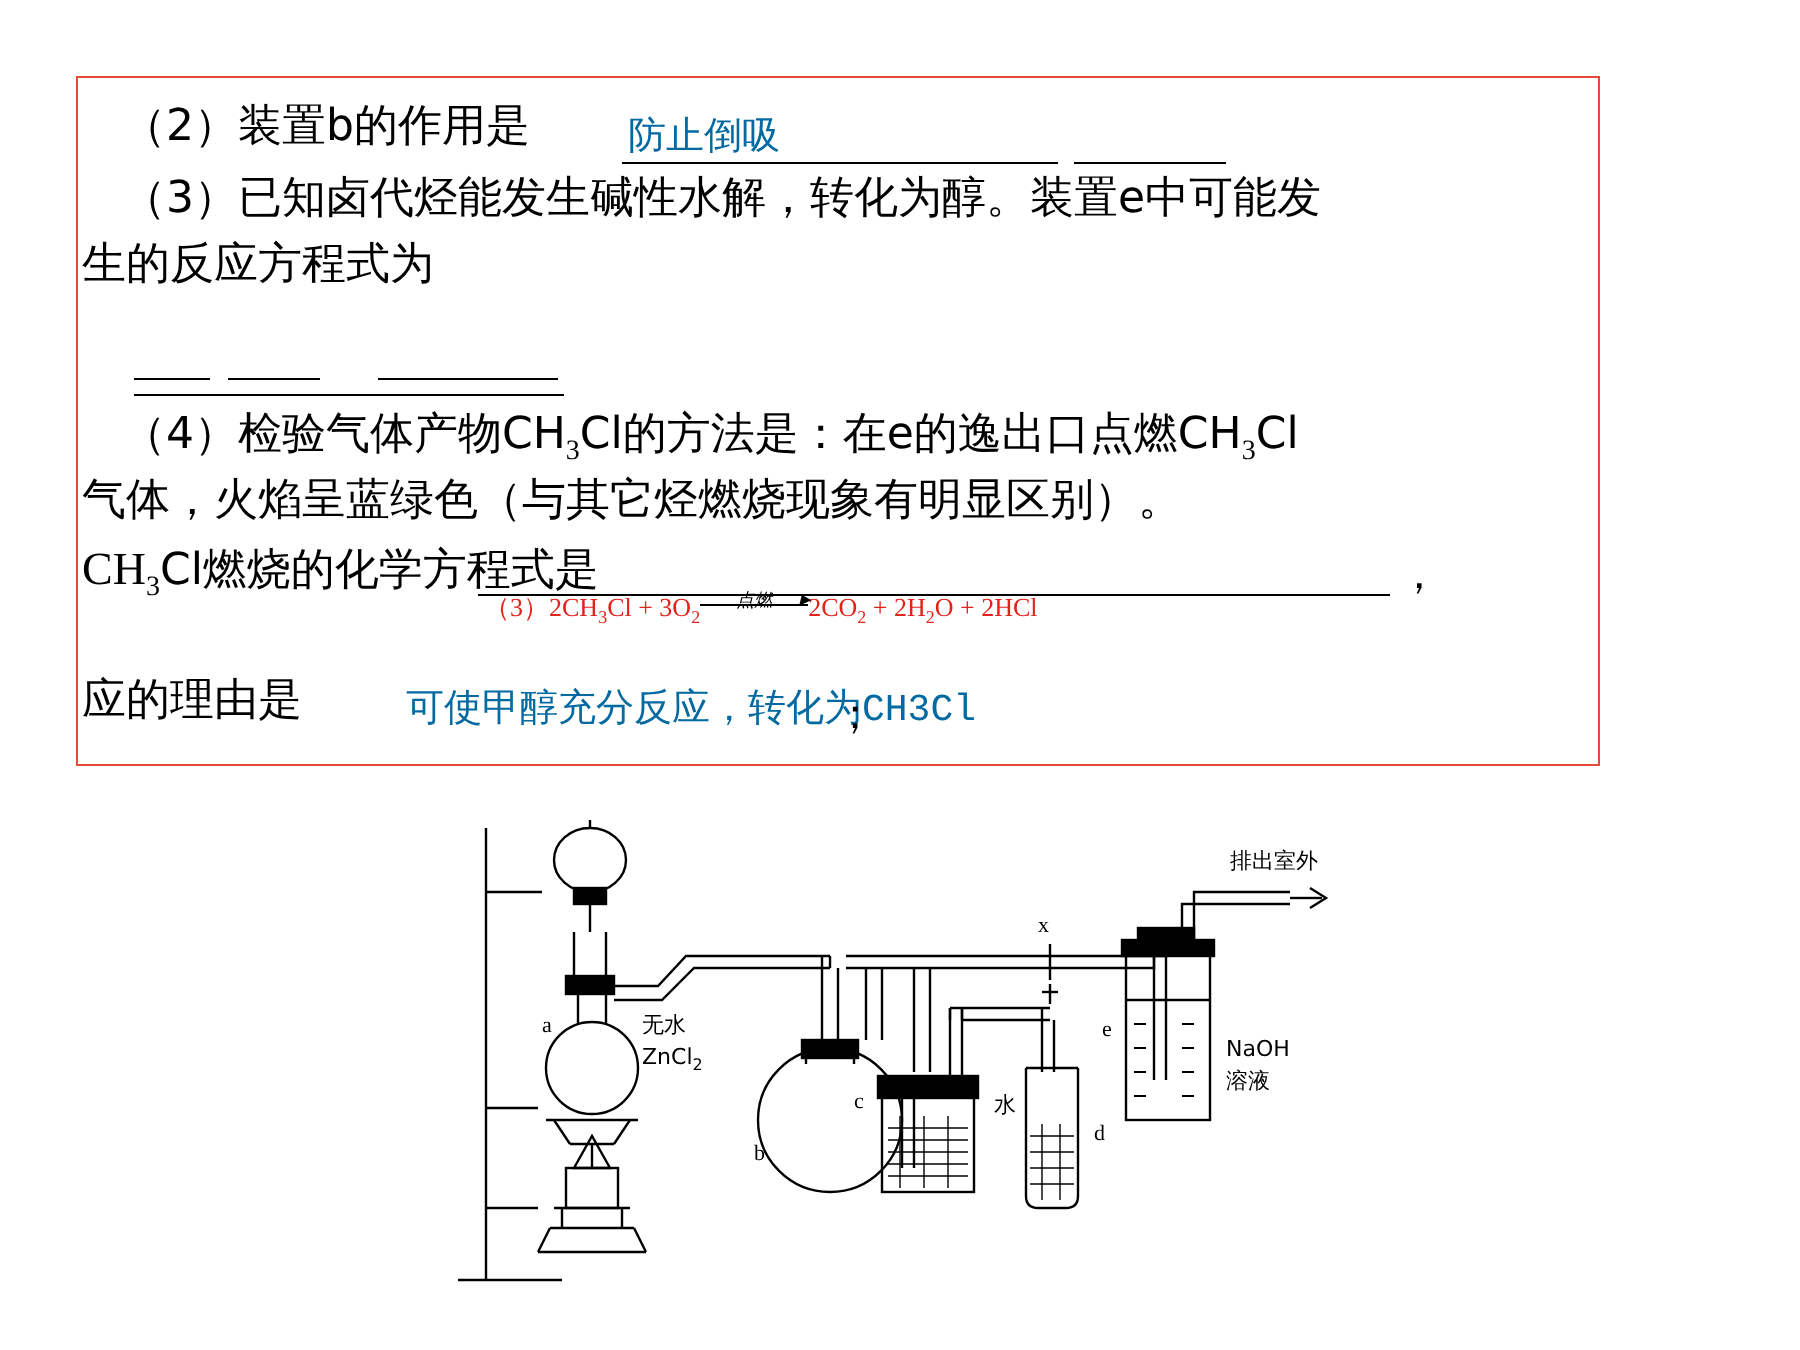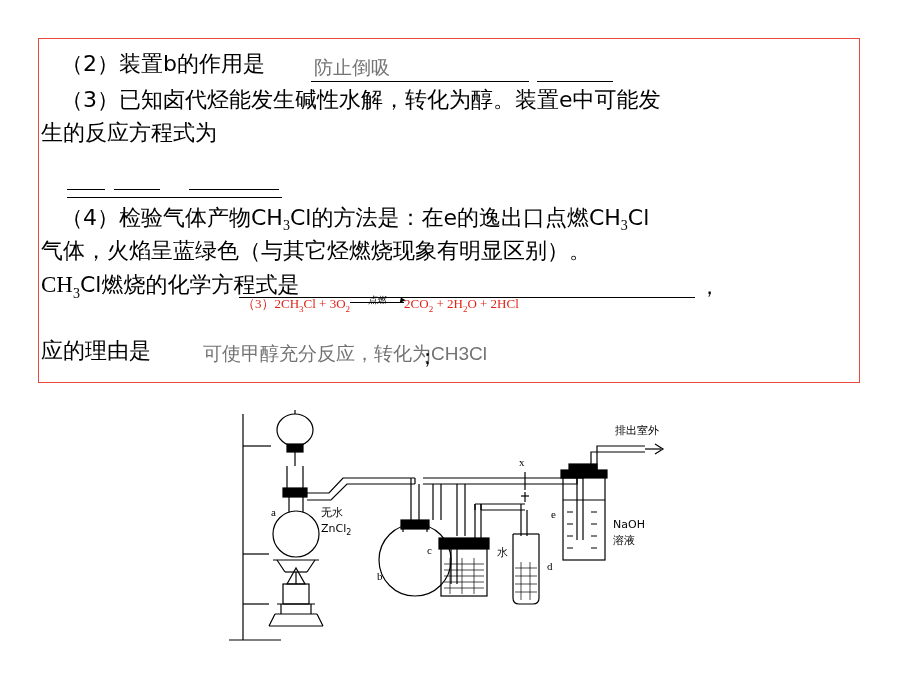--- a/index.html
+++ b/index.html
@@ -14,21 +14,21 @@
     font-family: "Liberation Serif", serif;
     color: #000;
     overflow: hidden;
   }
 
   
   #question-box {
     position: absolute;
     left: 38px;
     top: 38px;
-    width: 822px;
+    width: 762px;
     height: 345px;
     border: 1px solid #e8493c;
     box-sizing: border-box;
     background: #ffffff;
   }
 
   .qline {
     position: absolute;
     white-space: nowrap;
     font-family: "Liberation Serif", serif;
@@ -54,22 +54,22 @@
   
   .rule {
     position: absolute;
     border-bottom: 1px solid #000;
     height: 0;
   }
 
   
   .answer-red {
     position: absolute;
-    color: #737373;
-    font-family: Liberation Sans, sans-serif;
+    color: #0369a1;
+    font-family: Liberation Mono, monospace;
     white-space: nowrap;
   }
 
   
   .eq-small {
     position: absolute;
     white-space: nowrap;
     font-family: "Liberation Serif", serif;
     font-size: 13px;
     color: #e2231a;

